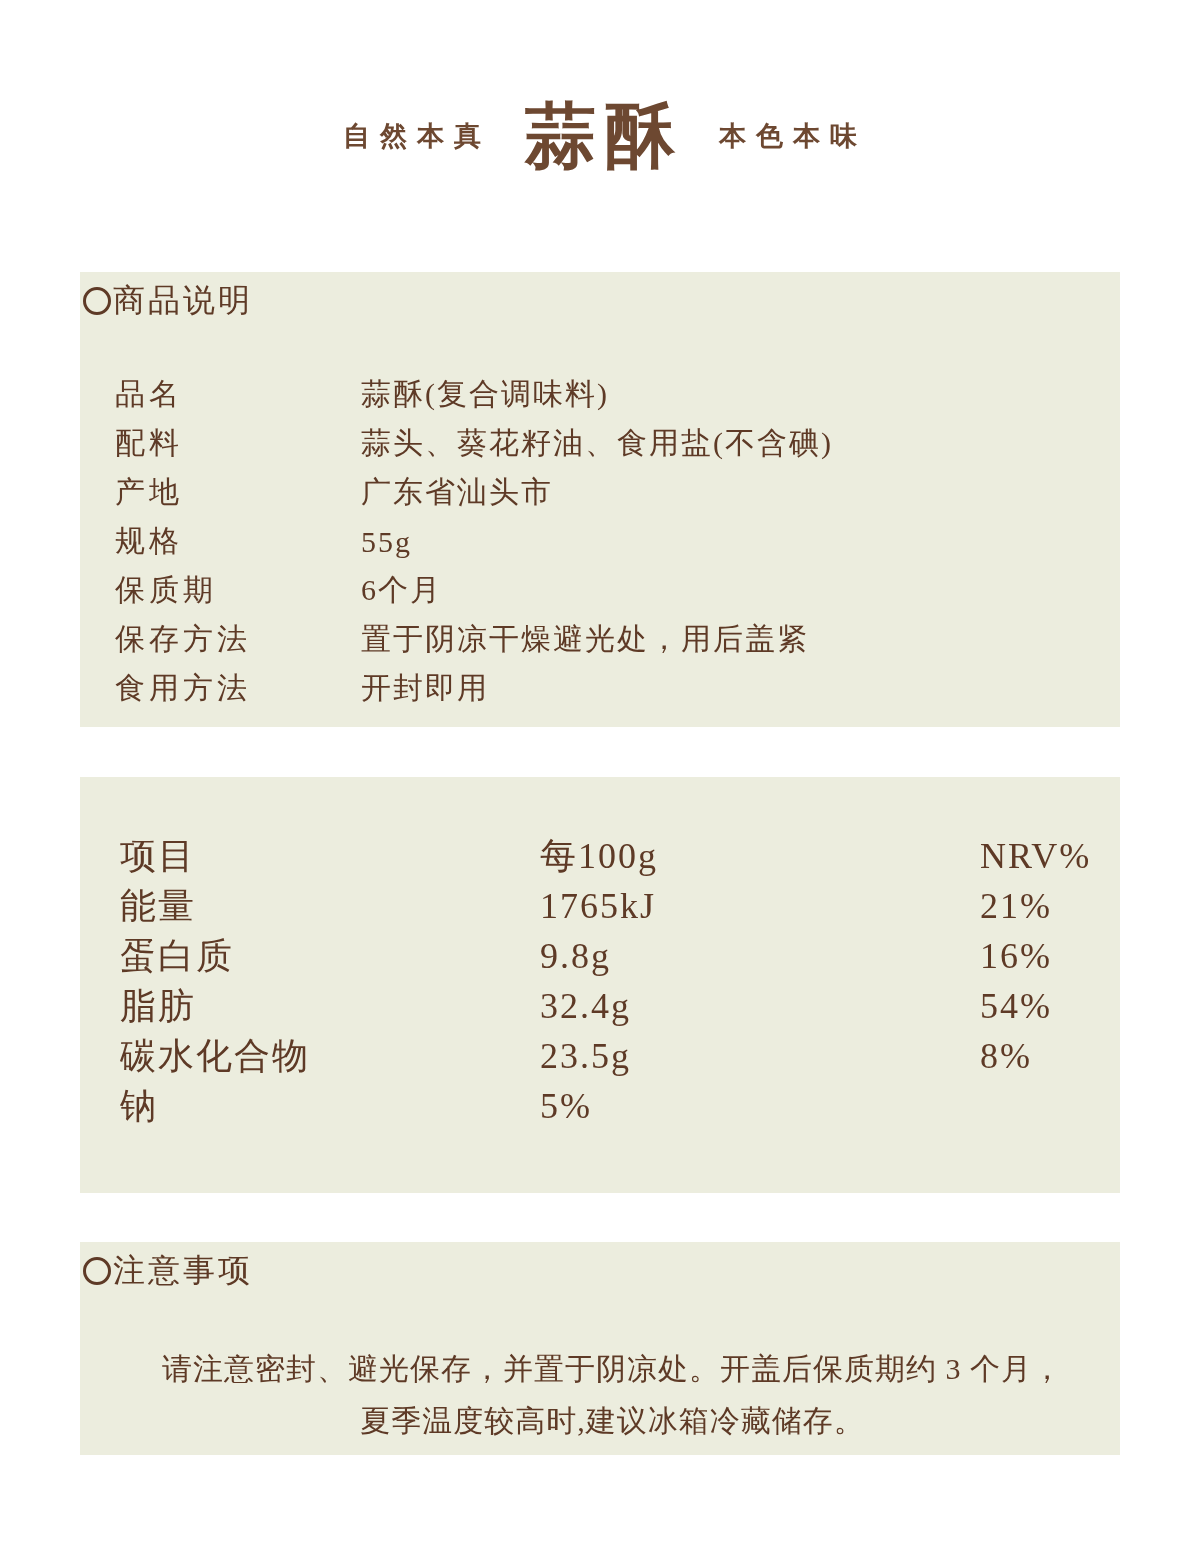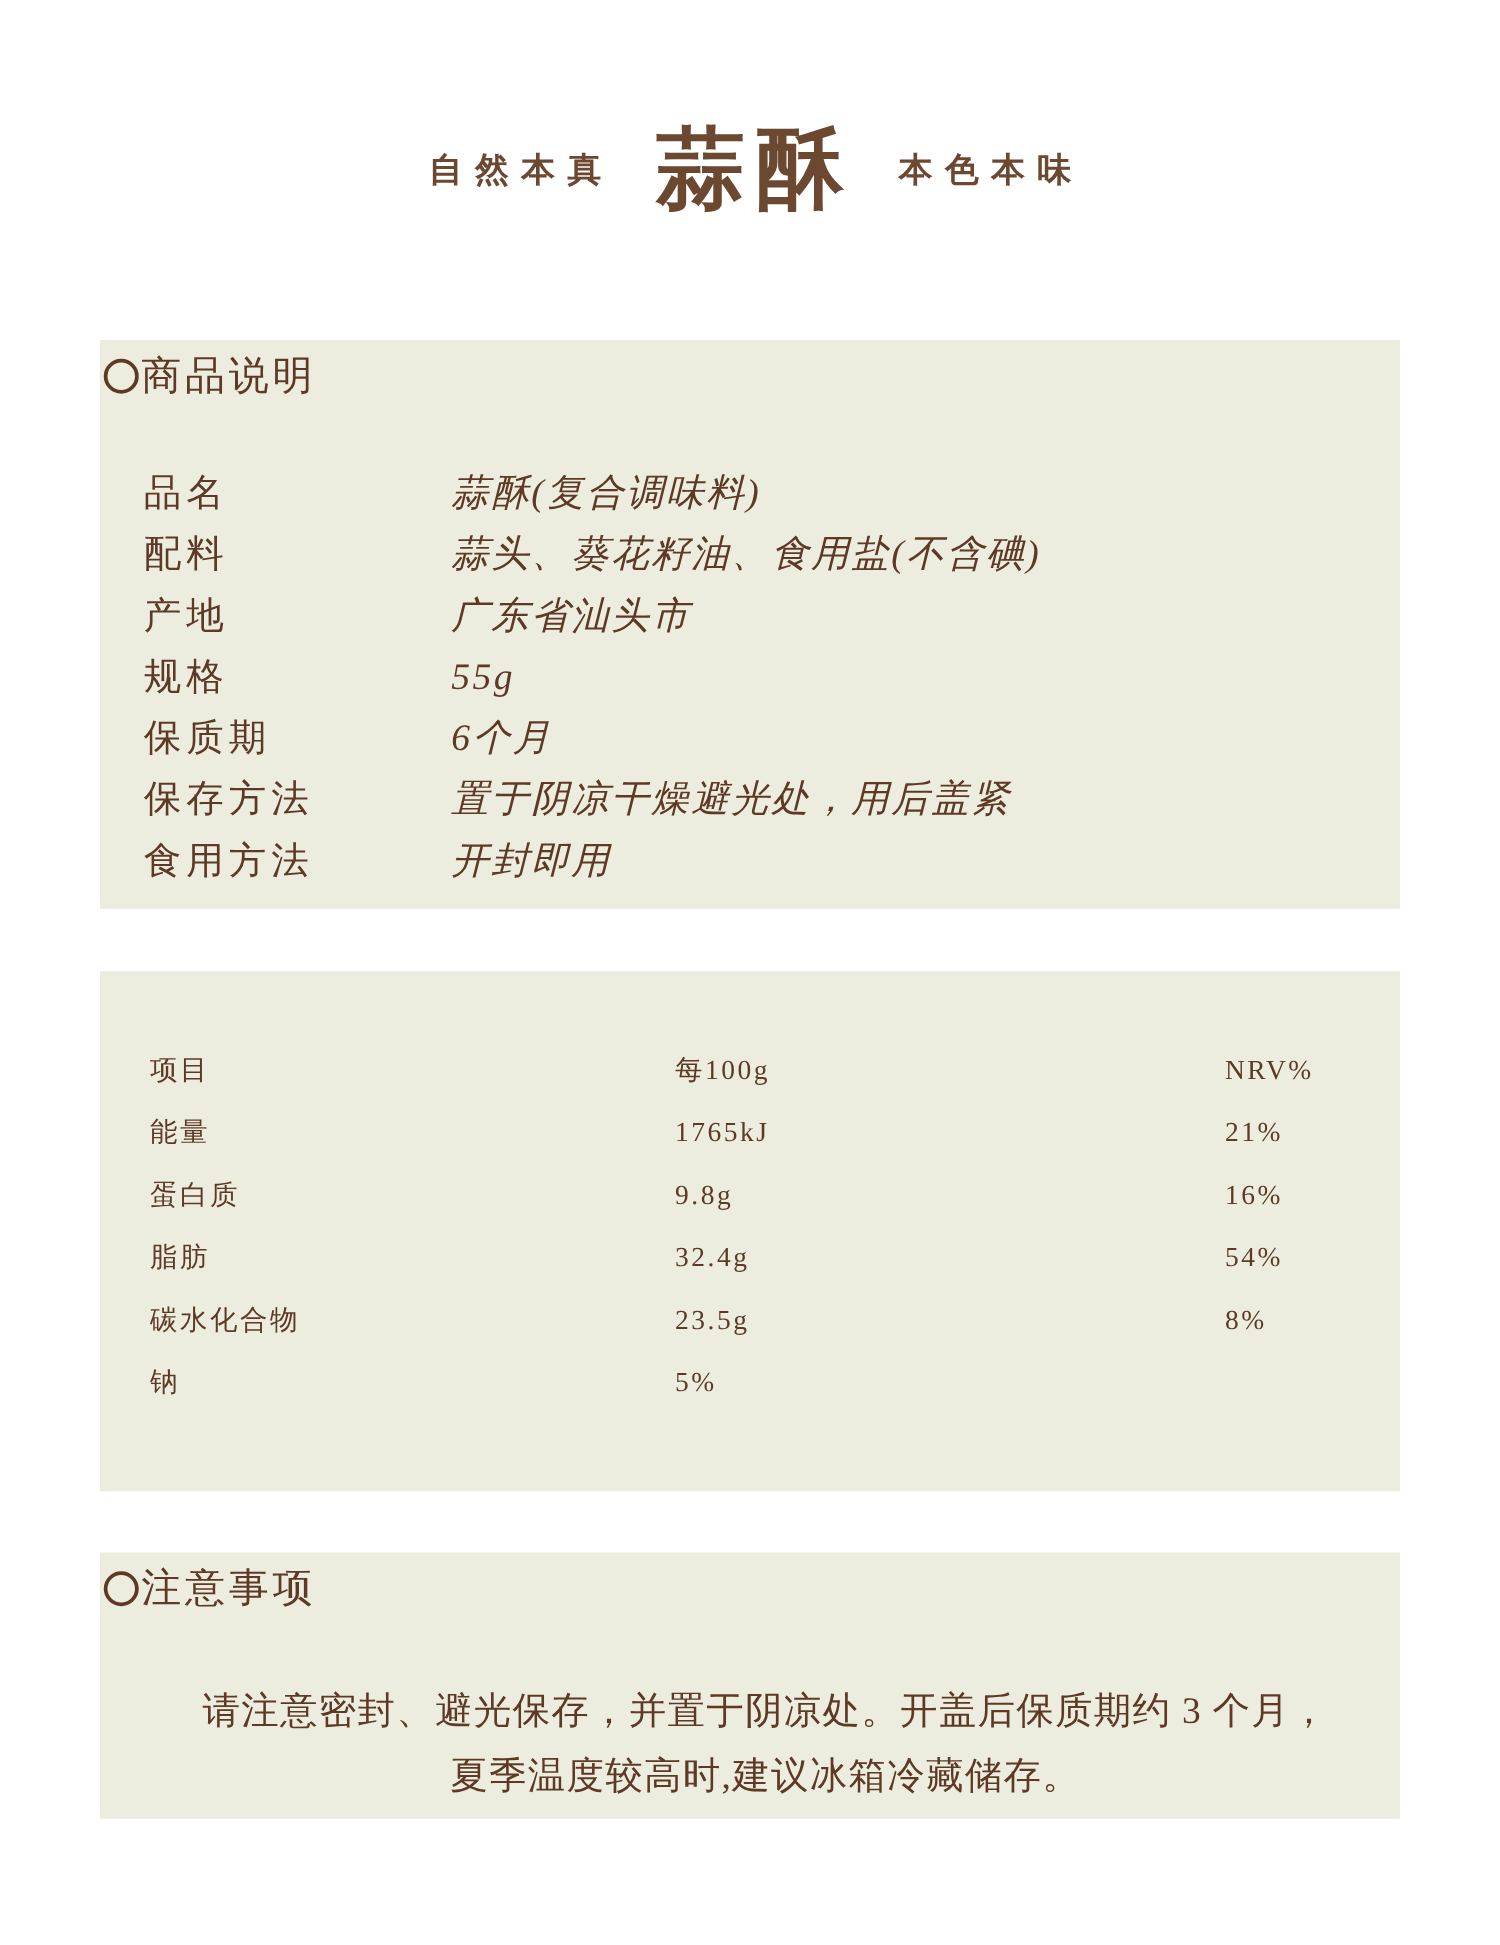--- a/index.html
+++ b/index.html
@@ -92,29 +92,29 @@
     letter-spacing: 2px;
     gap: 36px;
   }
   .kv-label {
     margin-left: 35px;
     width: 210px;
     letter-spacing: 4px;
     flex: 0 0 auto;
     white-space: nowrap;
   }
-  .kv-value { white-space: nowrap; font-style: italic; }
+  .kv-value { white-space: nowrap; }
 
   
   .nut-table { margin-top: 54px; }
   .nut-row {
     display: flex;
     align-items: center;
     height: 50px;
-    font-size: 22px;
+    font-size: 36px;
     letter-spacing: 2px;
   }
   .nut-col-item { margin-left: 40px; width: 420px; flex: 0 0 auto; white-space: nowrap; }
   .nut-col-per  { width: 440px; flex: 0 0 auto; white-space: nowrap; }
   .nut-col-nrv  { flex: 1; white-space: nowrap; }
 
   
   .note-lines { margin-top: 55px; }
   .note-line {
     margin-left: 45px;

